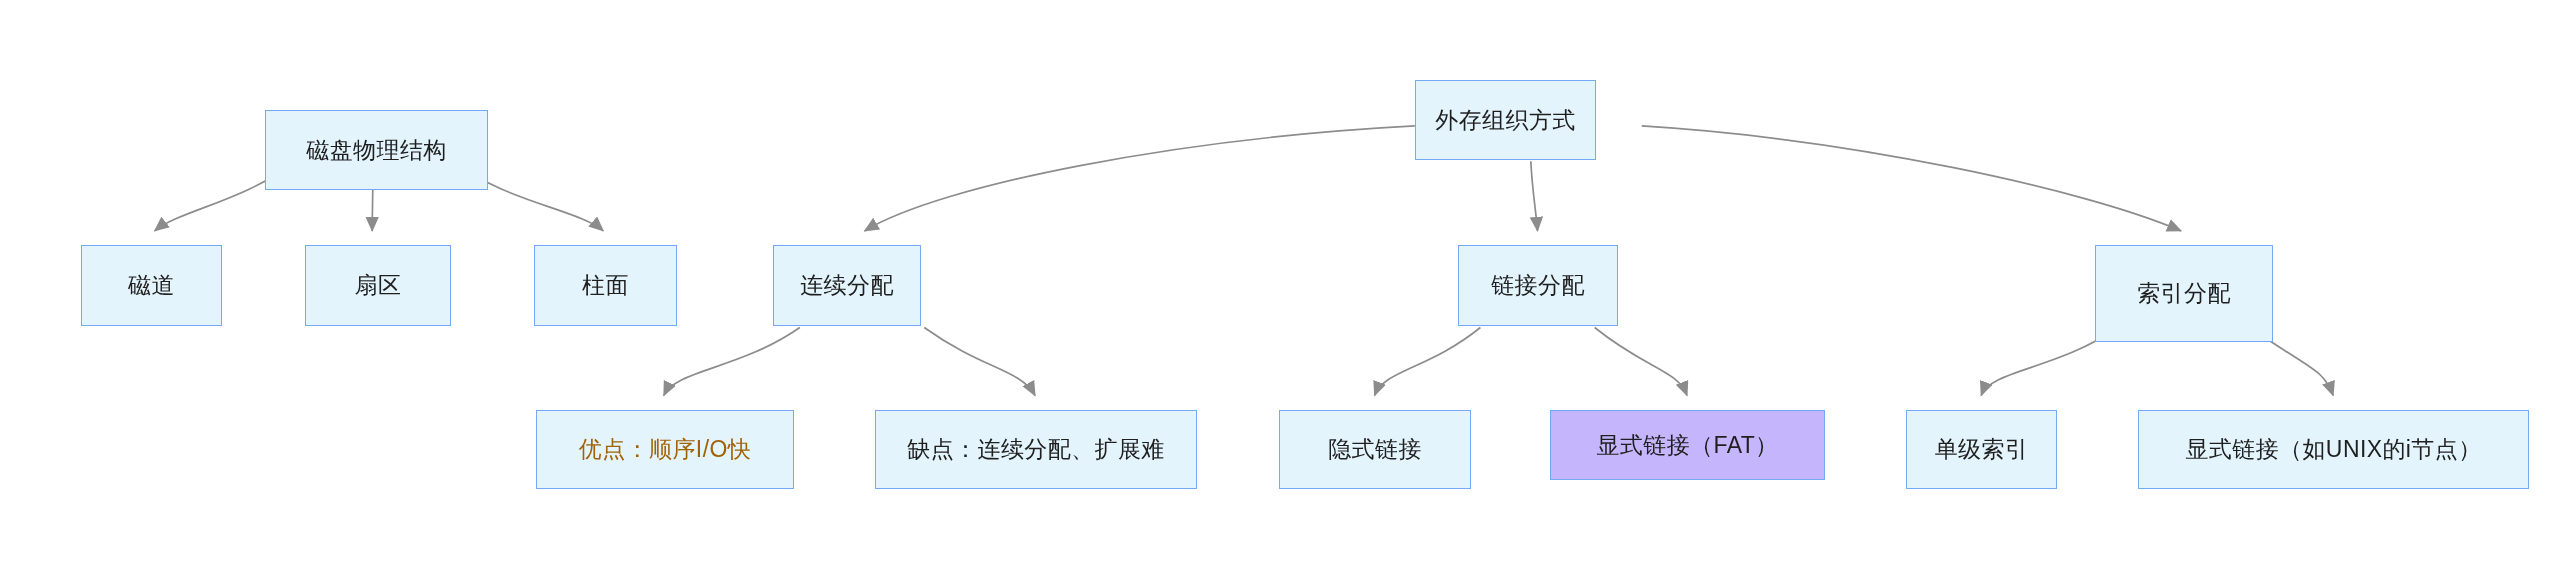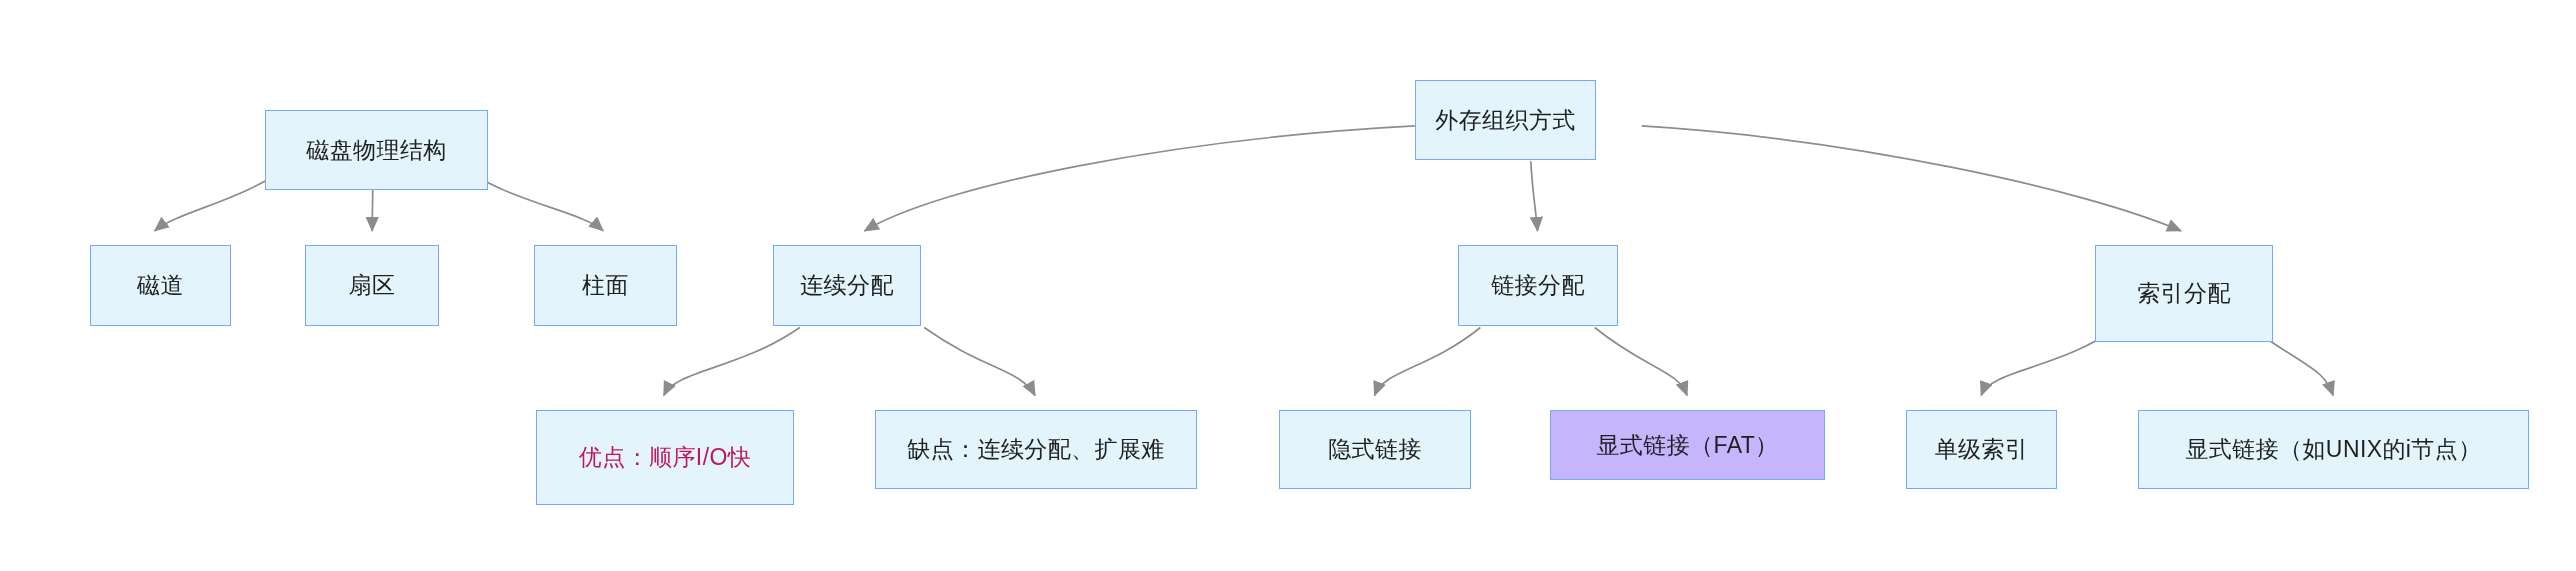--- a/index.html
+++ b/index.html
@@ -72,39 +72,39 @@
       </g>
   </svg>
 
   <div id="node-layer">
       <div class="node" style="left: 265px; top: 80px; width: 223px; height: 80px; background: rgb(227, 244, 253); border-color: rgb(116, 169, 247); color: rgb(31, 31, 31); margin-top: 30px;">
         <span class="node-label">磁盘物理结构</span>
       </div>
       <div class="node" style="left: 1415px; top: 80px; width: 181px; height: 80px; background: rgb(227, 244, 253); border-color: rgb(116, 169, 247); color: rgb(31, 31, 31);">
         <span class="node-label">外存组织方式</span>
       </div>
-      <div class="node" style="left: 81px; top: 245px; width: 141px; height: 81px; background: rgb(227, 244, 253); border-color: rgb(116, 169, 247); color: rgb(31, 31, 31); margin-left: 9px;">
+      <div class="node" style="left: 81px; top: 245px; width: 141px; height: 81px; background: rgb(227, 244, 253); border-color: rgb(116, 169, 247); color: rgb(31, 31, 31);">
         <span class="node-label">磁道</span>
       </div>
-      <div class="node" style="left: 305px; top: 245px; width: 134px; height: 81px; background: rgb(227, 244, 253); border-color: rgb(116, 169, 247); color: rgb(31, 31, 31);">
+      <div class="node" style="left: 305px; top: 245px; width: 146px; height: 81px; background: rgb(227, 244, 253); border-color: rgb(116, 169, 247); color: rgb(31, 31, 31);">
         <span class="node-label">扇区</span>
       </div>
       <div class="node" style="left: 534px; top: 245px; width: 143px; height: 81px; background: rgb(227, 244, 253); border-color: rgb(116, 169, 247); color: rgb(31, 31, 31);">
         <span class="node-label">柱面</span>
       </div>
       <div class="node" style="left: 773px; top: 245px; width: 148px; height: 81px; background: rgb(227, 244, 253); border-color: rgb(116, 169, 247); color: rgb(31, 31, 31);">
         <span class="node-label">连续分配</span>
       </div>
       <div class="node" style="left: 1458px; top: 245px; width: 160px; height: 81px; background: rgb(227, 244, 253); border-color: rgb(116, 169, 247); color: rgb(31, 31, 31);">
         <span class="node-label">链接分配</span>
       </div>
       <div class="node" style="left: 2095px; top: 245px; width: 178px; height: 97px; background: rgb(227, 244, 253); border-color: rgb(116, 169, 247); color: rgb(31, 31, 31);">
         <span class="node-label">索引分配</span>
       </div>
-      <div class="node" style="left: 536px; top: 410px; width: 258px; height: 95px; background: rgb(227, 244, 253); border-color: rgb(116, 169, 247); color: #be185d;">
+      <div class="node" style="left: 536px; top: 410px; width: 258px; height: 79px; background: rgb(227, 244, 253); border-color: rgb(116, 169, 247); color: #a16207;">
         <span class="node-label">优点：顺序I/O快</span>
       </div>
       <div class="node" style="left: 875px; top: 410px; width: 322px; height: 79px; background: rgb(227, 244, 253); border-color: rgb(116, 169, 247); color: rgb(31, 31, 31);">
         <span class="node-label">缺点：连续分配、扩展难</span>
       </div>
       <div class="node" style="left: 1279px; top: 410px; width: 192px; height: 79px; background: rgb(227, 244, 253); border-color: rgb(116, 169, 247); color: rgb(31, 31, 31);">
         <span class="node-label">隐式链接</span>
       </div>
       <div class="node" style="left: 1550px; top: 410px; width: 275px; height: 70px; background: #c4b5fd; border-color: rgb(116, 169, 247); color: rgb(31, 31, 31);">
         <span class="node-label">显式链接（FAT）</span>

